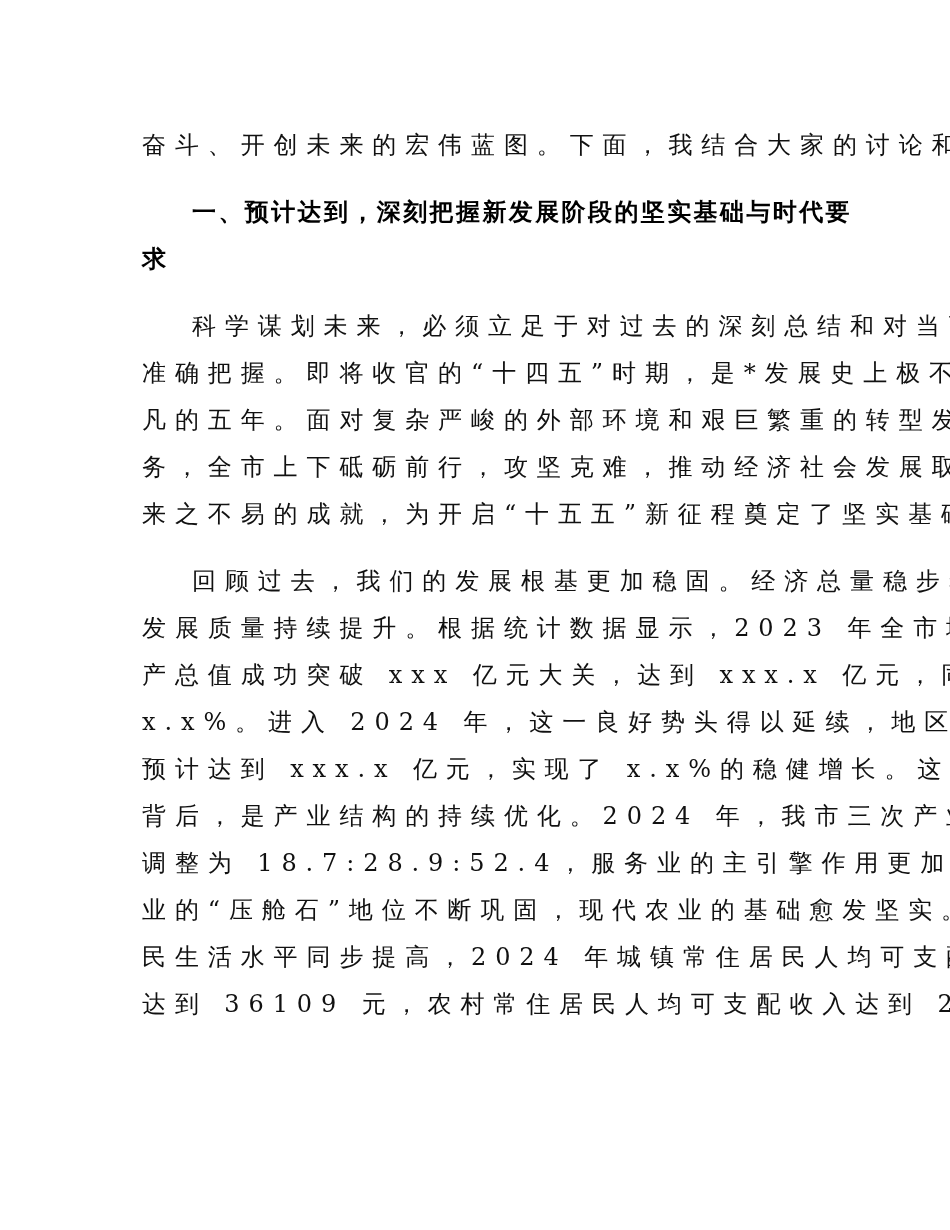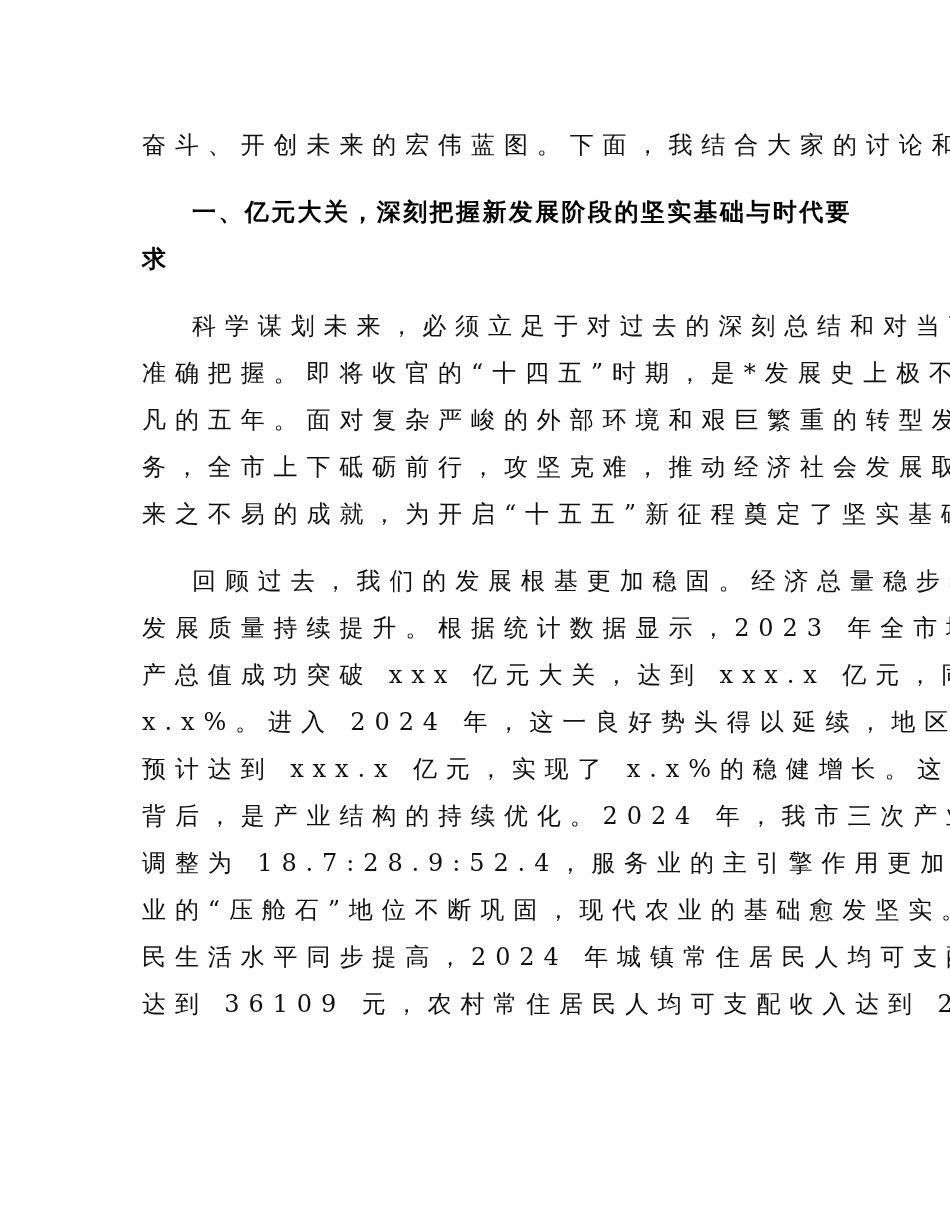--- a/index.html
+++ b/index.html
@@ -52,21 +52,21 @@
 </head>
 <body>
 
 <div class="page">
 
   <p class="para">
     <span class="line">奋斗、开创未来的宏伟蓝图。下面，我结合大家的讨论和近期</span>
   </p>
 
   <h2 class="heading">
-    <span class="line">一、亿元大关，深刻把握新发展阶段的坚实基础与时代要</span>
+    <span class="line">一、预计达到，深刻把握新发展阶段的坚实基础与时代要</span>
     <span class="line" style="text-indent:0">求</span>
   </h2>
 
   <p class="para">
     <span class="line" style="padding-left:50px">科学谋划未来，必须立足于对过去的深刻总结和对当下的</span>
     <span class="line">准确把握。即将收官的“十四五”时期，是*发展史上极不平</span>
     <span class="line">凡的五年。面对复杂严峻的外部环境和艰巨繁重的转型发展任</span>
     <span class="line">务，全市上下砥砺前行，攻坚克难，推动经济社会发展取得了</span>
     <span class="line">来之不易的成就，为开启“十五五”新征程奠定了坚实基础。</span>
   </p>

